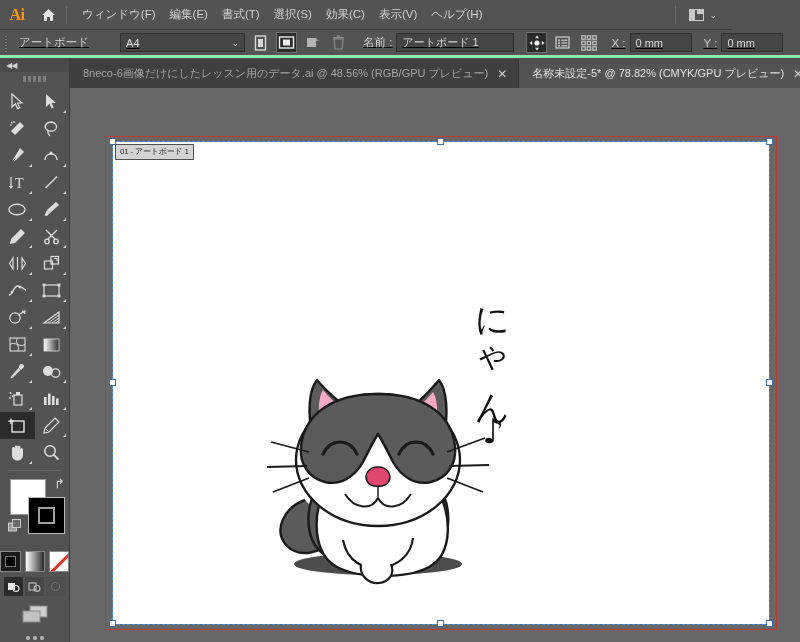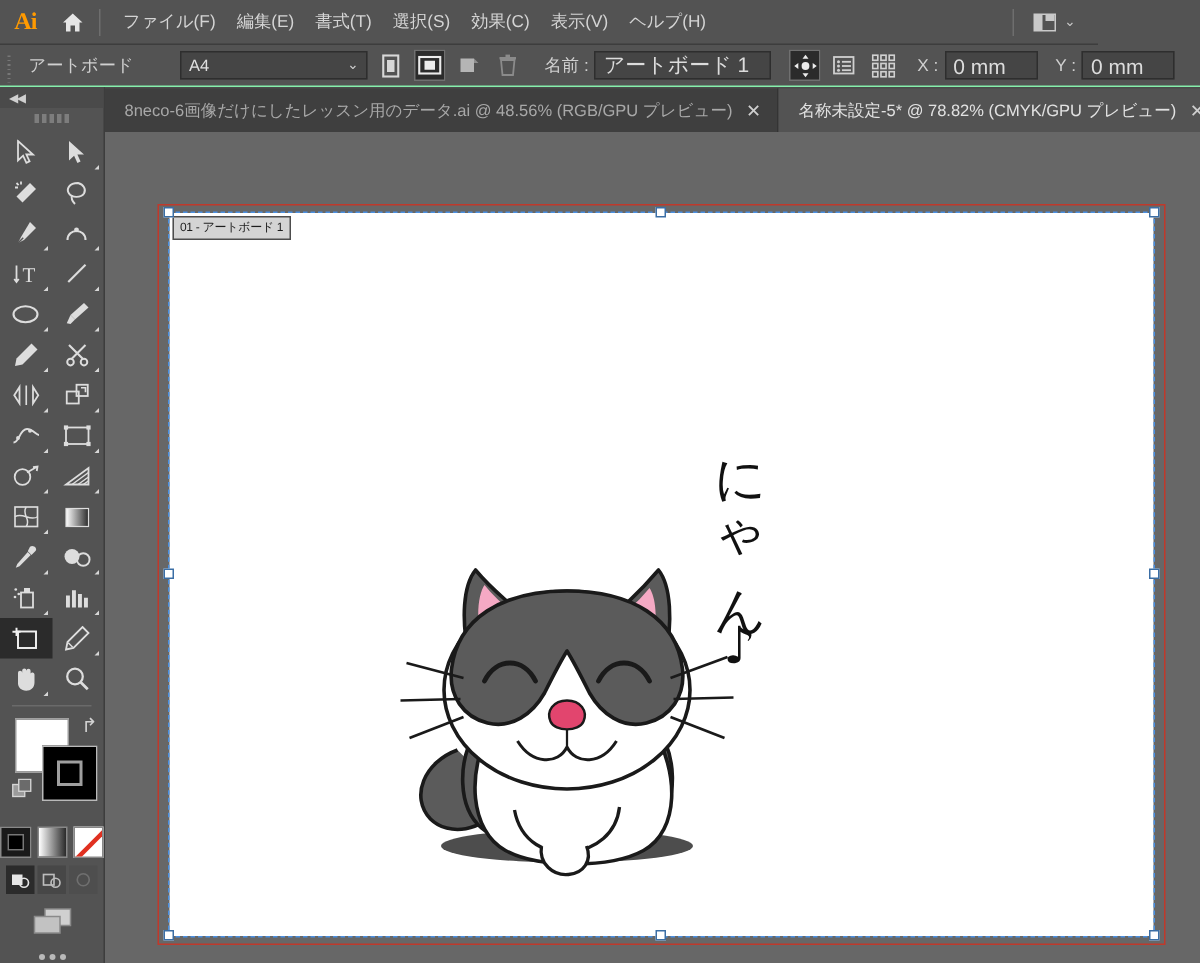--- a/index.html
+++ b/index.html
@@ -51,21 +51,22 @@
   }
   .ws-grid::after {
     content:''; position:absolute; left:7px; top:0; width:6px; height:4px; background:#c9c9c9;
   }
   .chev { color: #c9c9c9; font-size: 9px; }
 
   
   .controlbar {
     position: absolute; left: 0; top: 30px; width: 800px; height: 28px;
     background: #535353; display: flex; align-items: center;
-    border-bottom: 1px solid #86efac;
+    border-bottom: 3px solid #86efac;
+    text-decoration: underline;
   }
   .grip {
     width: 9px; height: 22px; margin-left: 2px;
     background-image: repeating-linear-gradient(to bottom, #777 0, #777 1px, transparent 1px, transparent 3px);
     background-size: 2px 22px; background-repeat: no-repeat; background-position: 3px 4px;
   }
   .cb-label { color: #d0d0d0; font-size: 11.5px; margin-left: 8px; }
   .cb-select {
     width: 125px; height: 19px; background: #454545; border: 1px solid #2e2e2e;
     color: #e0e0e0; font-size: 11px; display: flex; align-items: center;
@@ -77,21 +78,21 @@
   .icon-btn {
     width: 21px; height: 21px; margin-left: 5px;
     display: flex; align-items: center; justify-content: center;
     border: 1px solid transparent;
   }
   .icon-btn.active { background: #2b2b2b; border-color: #707070; }
   .icon-btn.dim { opacity: 0.45; }
   .cb-label2 { color: #d0d0d0; font-size: 11.5px; margin-left: 14px; }
   .cb-input {
     height: 19px; background: #454545; border: 1px solid #2e2e2e;
-    color: #dcdcdc; font-size: 14px; display: flex; align-items: center;
+    color: #dcdcdc; font-size: 11px; display: flex; align-items: center;
     padding: 0 5px; margin-left: 4px;
   }
   .w-name { width: 118px; }
   .w-coord { width: 62px; }
   .coord-lbl { color: #d0d0d0; font-size: 11.5px; margin-left: 12px; }
 
   
   .tabbar {
     position: absolute; left: 70px; top: 58px; width: 730px; height: 30px;
     background: #4a4a4a; display: flex; align-items: flex-end;
@@ -231,21 +232,21 @@
 <div id="app">
 
   <div class="menubar">
     <div class="ai-logo">Ai</div>
     <div class="home-icon">
       <svg width="15" height="14" viewBox="0 0 15 14">
         <path d="M7.5 1 L14 7 L12 7 L12 13 L9 13 L9 9 L6 9 L6 13 L3 13 L3 7 L1 7 Z" fill="#e6e6e6"></path>
       </svg>
     </div>
     <div class="menu-sep"></div>
-    <div class="menu-item">ファイル(F)</div>
+    <div class="menu-item">ウィンドウ(F)</div>
     <div class="menu-item">編集(E)</div>
     <div class="menu-item">書式(T)</div>
     <div class="menu-item">選択(S)</div>
     <div class="menu-item">効果(C)</div>
     <div class="menu-item">表示(V)</div>
     <div class="menu-item">ヘルプ(H)</div>
     <div class="menubar-right">
       <div class="menu-sep"></div>
       <div class="ws-switcher">
         <span class="ws-grid"></span>

